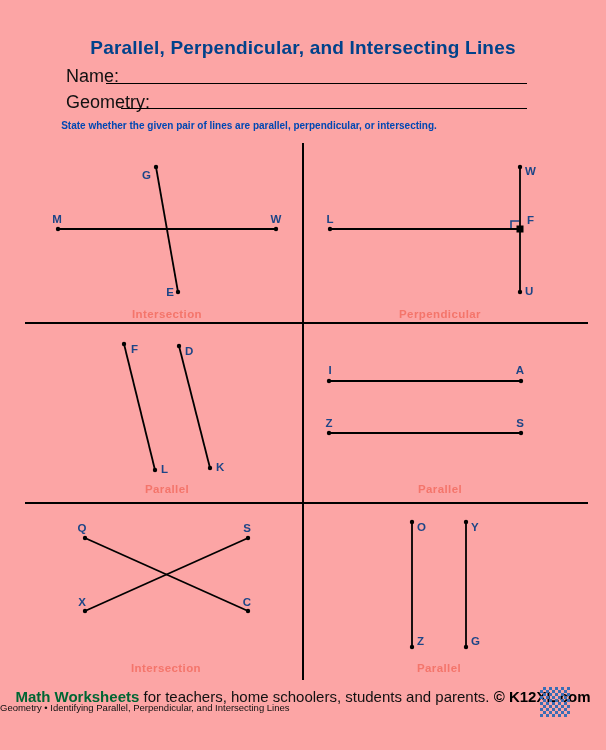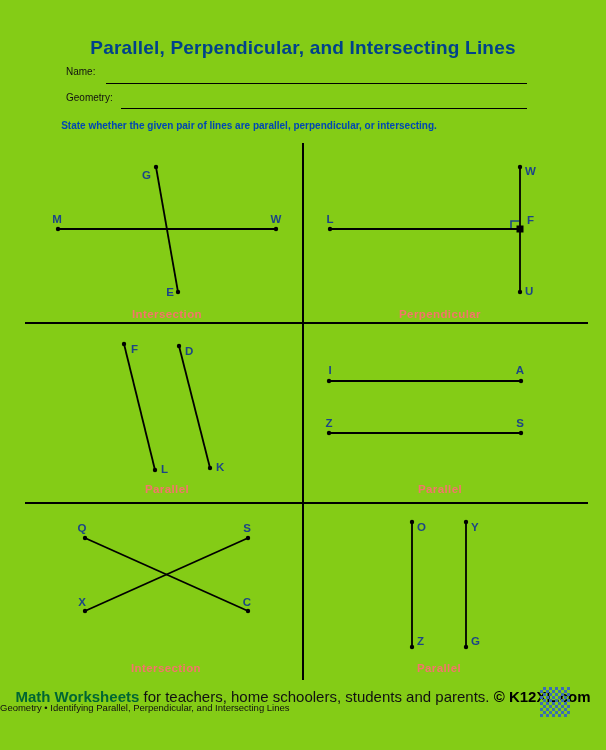--- a/index.html
+++ b/index.html
@@ -1,25 +1,25 @@
 <!DOCTYPE html>
 <html><head>
 <meta charset="utf-8">
 <style>
   html,body{margin:0;padding:0;background:#fff;}
   #page{
-    position:relative;width:606px;height:750px;background:#84cc16;
+    position:relative;width:606px;height:750px;background:#fca5a5;
     font-family:"Liberation Sans", sans-serif;overflow:hidden;
   }
   .abs{position:absolute;}
   #title{
     top:37px;left:0;width:606px;text-align:center;
     font-size:19px;font-weight:bold;color:#00428b;letter-spacing:0.2px;
   }
-  .field-label{font-size:10px;color:#111;}
+  .field-label{font-size:18px;color:#111;}
   #name-label{top:66px;left:66px;}
   #remarks-label{top:92px;left:66px;}
   .blank-line{height:0;border-bottom:1.2px solid #000;}
   #name-line{top:83px;left:106px;width:421px;}
   #remarks-line{top:108px;left:121px;width:406px;}
   #instruction{
     top:120px;left:0;width:498px;text-align:center;
     font-size:10px;font-weight:bold;color:#0047b3;
   }
   .divider{background:#000;}

